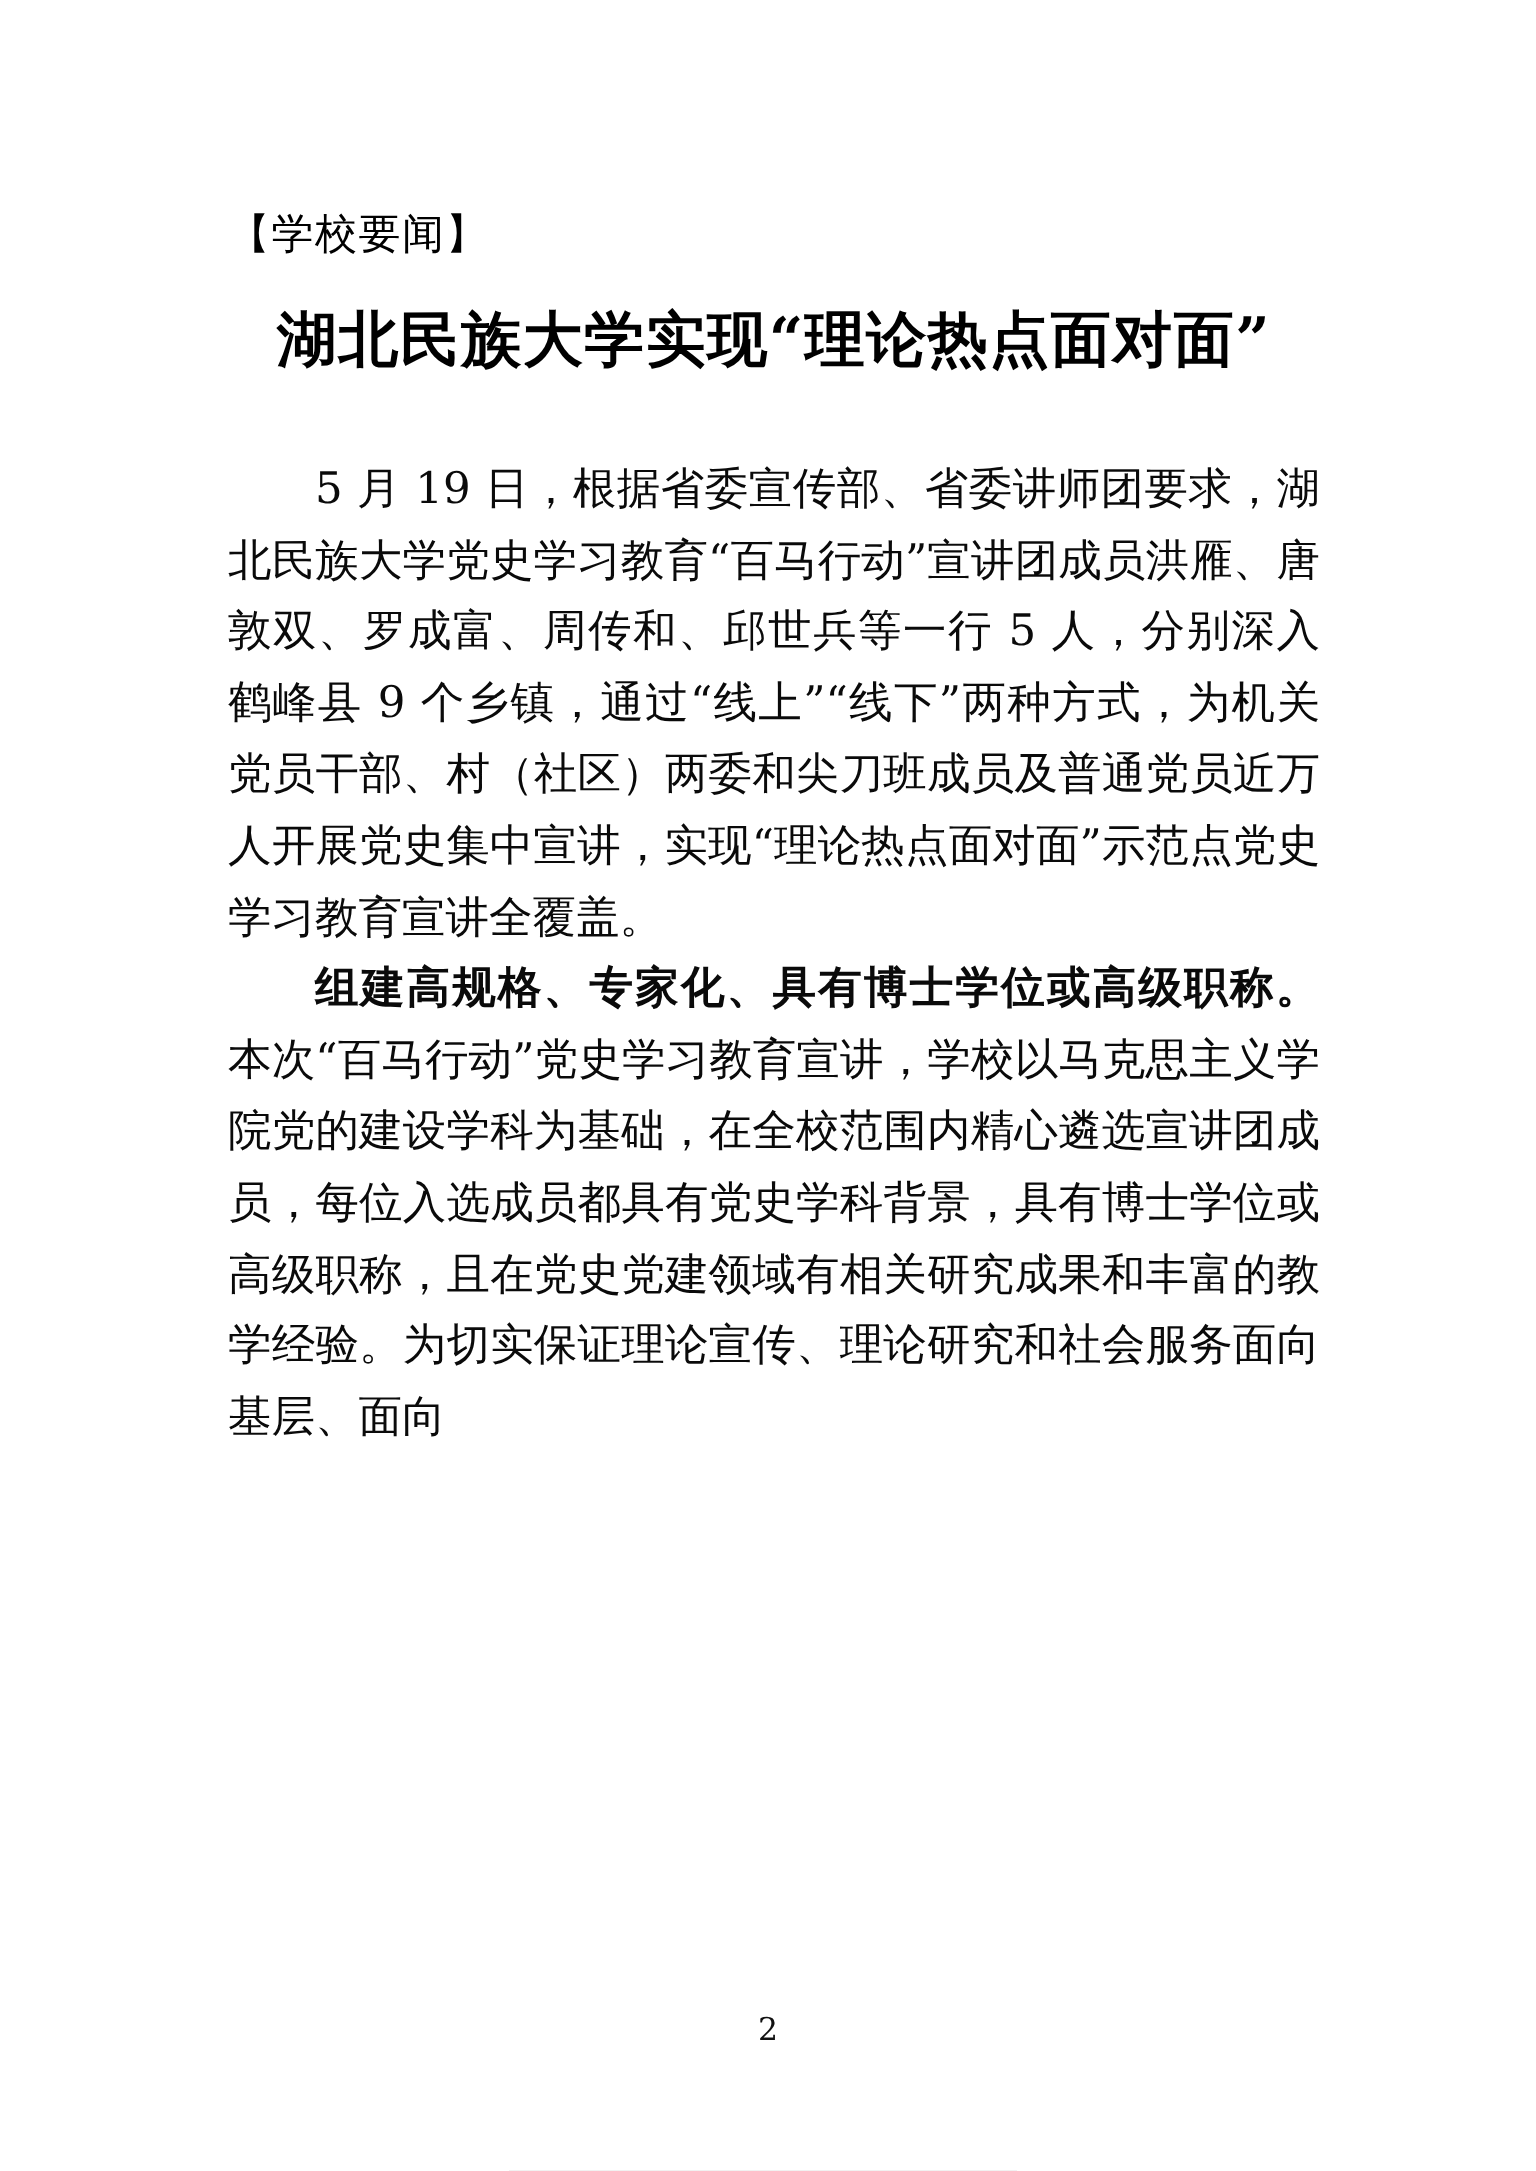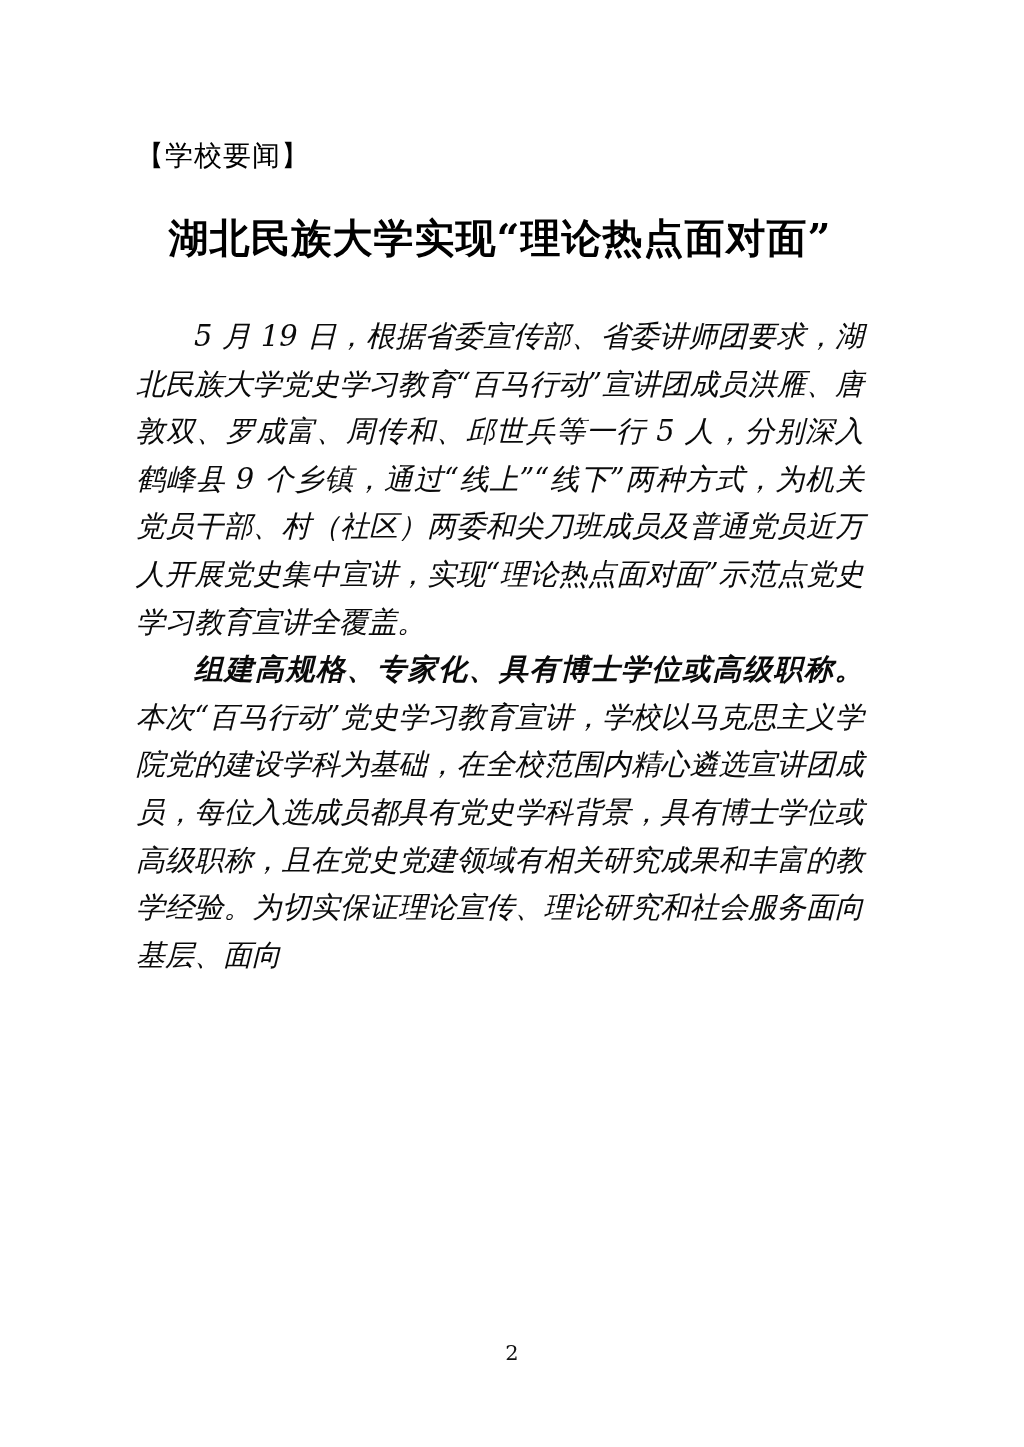--- a/index.html
+++ b/index.html
@@ -13,33 +13,33 @@
     height: 1447px;
     margin: 0 auto;
     background: #ffffff;
     color: #000000;
     font-family: "DejaVu Serif", "Liberation Serif", serif;
     overflow: hidden;
     box-sizing: border-box;
   }
   .content {
     position: absolute;
-    left: 136px;
+    left: 152px;
     top: 0;
     width: 728px;
   }
   .section-tag {
     margin-top: 138px;
     font-size: 28px;
     line-height: 36px;
     letter-spacing: 1px;
     color: #000000;
   }
   .doc-title {
-    margin: 32px 0 0 0;
+    margin: 21px 0 0 0;
     font-size: 40px;
     font-weight: 700;
     line-height: 63px;
     text-align: center;
     color: #000000;
     letter-spacing: 1px;
   }
   .doc-title .title-line {
     display: block;
     white-space: nowrap;
@@ -48,21 +48,20 @@
     margin-top: 44px;
     font-size: 29px;
     line-height: 47.6px;
     text-align: justify;
     color: #0a0a0a;
   }
   .article-body p {
     margin: 0;
     padding: 0;
     text-indent: 2em;
-    font-style: italic;
   }
   .lead-bold {
     font-weight: 700;
     font-family: "DejaVu Sans", "Liberation Sans", sans-serif;
     letter-spacing: 0.5px;
   }
   .page-number {
     position: absolute;
     left: 0;
     right: 0;

